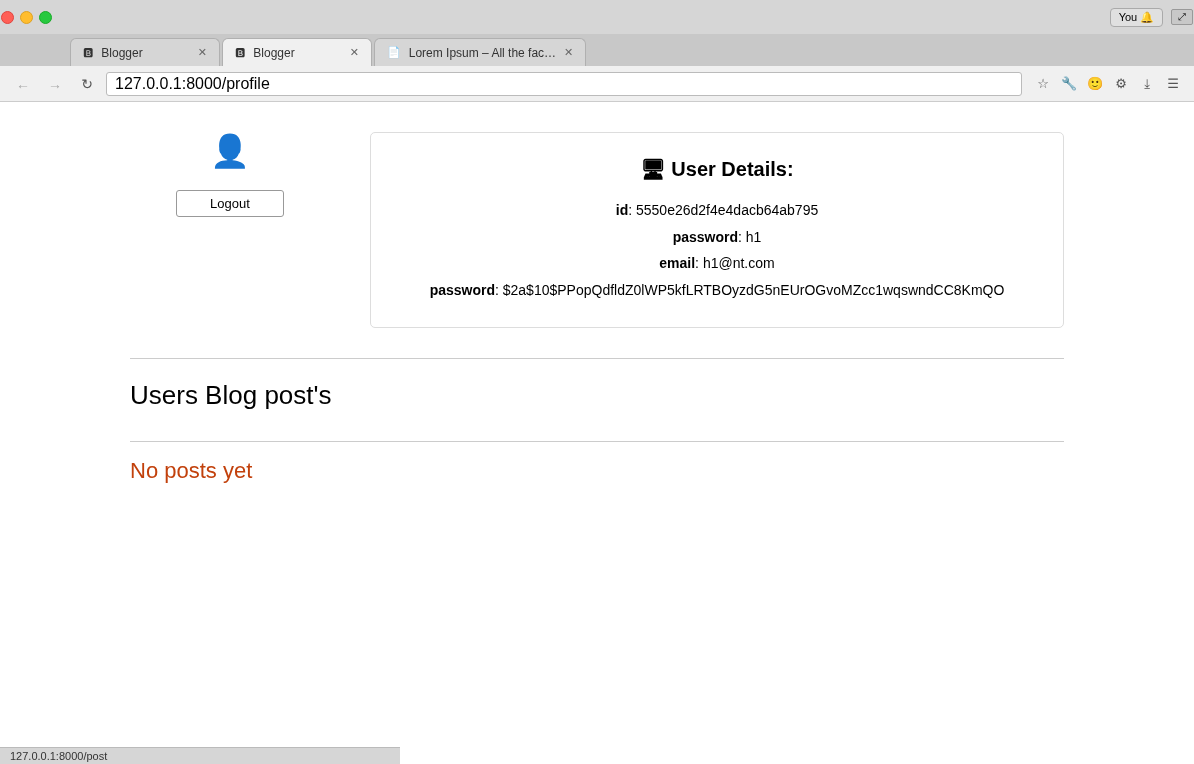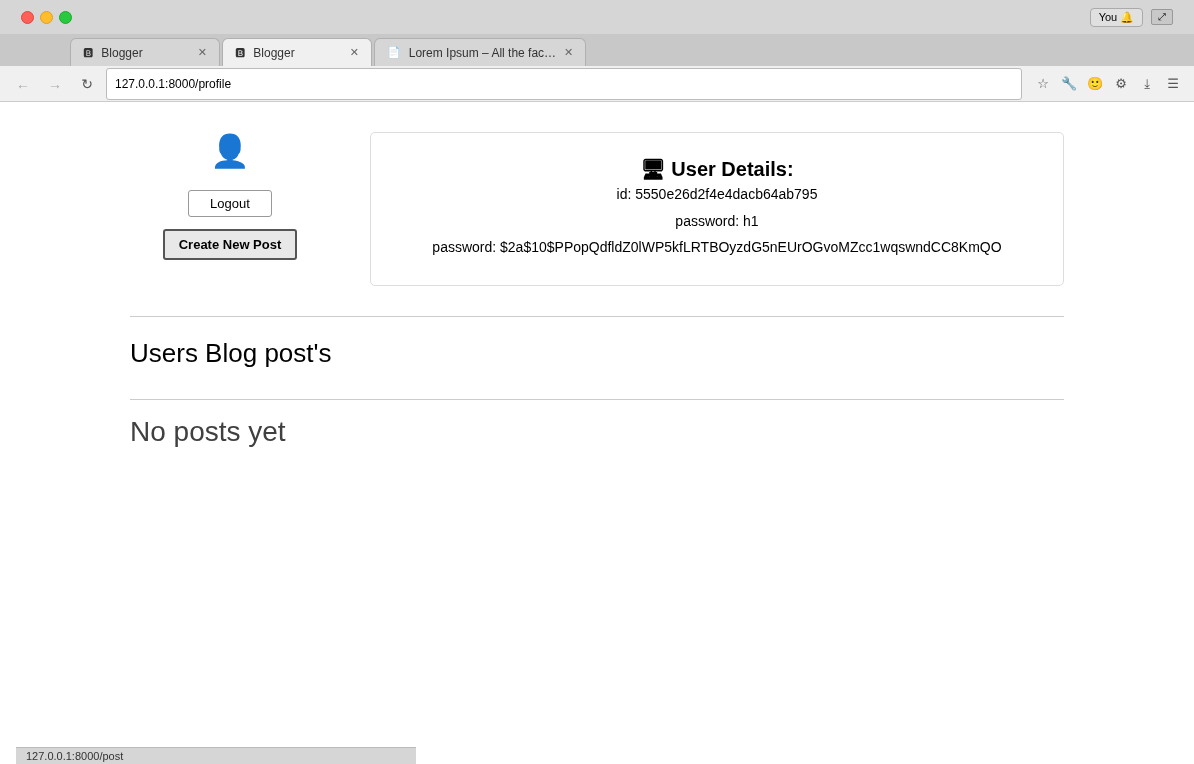--- a/index.html
+++ b/index.html
@@ -5,21 +5,21 @@
     * { box-sizing: border-box; margin: 0; padding: 0; }
     body { font-family: Arial, sans-serif; background: #e8e8e8; width: 1194px; height: 764px; overflow: hidden; }
 
     
     .browser-chrome { background: #d6d6d6; width: 100%; }
 
     
     .title-bar {
       display: flex;
       align-items: center;
-      padding: 6px 21px;
+      padding: 6px 1px;
       background: #d6d6d6;
       height: 34px;
     }
     .traffic-lights { display: flex; gap: 6px; align-items: center; }
     .traffic-light {
       width: 13px; height: 13px; border-radius: 50%;
     }
     .tl-red { background: #ff5f56; border: 1px solid #e0443e; }
     .tl-yellow { background: #ffbd2e; border: 1px solid #dea123; }
     .tl-green { background: #27c93f; border: 1px solid #1aab29; }
@@ -61,25 +61,25 @@
     .nav-btn {
       width: 26px; height: 26px;
       background: none; border: none;
       cursor: pointer;
       display: flex; align-items: center; justify-content: center;
       font-size: 14px; color: #555;
     }
     .nav-btn:disabled { color: #aaa; cursor: default; }
     .url-bar {
       flex: 1;
-      height: 32px;
+      height: 24px;
       border: 1px solid #bbb;
       border-radius: 3px;
       padding: 0 8px;
-      font-size: 12px;
+      font-size: 16px;
       background: white;
     }
     .nav-icons { display: flex; gap: 4px; margin-left: 4px; }
     .nav-icon-btn {
       width: 22px; height: 22px;
       background: none; border: none;
       cursor: pointer;
       display: flex; align-items: center; justify-content: center;
       font-size: 13px; color: #555;
     }
@@ -125,21 +125,21 @@
     }
 
     .btn-logout {
       padding: 5px 16px;
       background: white;
       border: 1px solid #999;
       border-radius: 3px;
       font-size: 13px;
       cursor: pointer;
       margin-bottom: 12px;
-      width: 84px;
+      width: 108px;
       text-align: center;
     }
 
     .btn-create-post {
       padding: 6px 14px;
       background: #e8e8e8;
       border: 2px solid #555;
       border-radius: 3px;
       font-size: 13px;
       cursor: pointer;
@@ -151,58 +151,59 @@
       border: 1px solid #ddd;
       border-radius: 5px;
       padding: 24px 30px;
       background: white;
     }
 
     .user-details-title {
       font-size: 20px;
       font-weight: bold;
       text-align: center;
+      margin-bottom: 16px;
     }
 
     .user-details-content {
       text-align: center;
       font-size: 14px;
       line-height: 1.9;
     }
 
-    .user-details-content .label { font-weight: normal; }
+    .user-details-content .label { font-weight: bold; }
 
     .blog-title-link {
       color: #1a0dab;
       text-decoration: none;
     }
 
     .divider {
       border: none;
       border-top: 1px solid #ccc;
       margin: 30px 0 16px 0;
     }
 
     .section-title {
       font-size: 26px;
       font-weight: normal;
       margin-bottom: 16px;
       margin-top: 21px;
     }
 
     .no-posts {
-      font-size: 28px;
+      font-size: 22px;
       font-weight: normal;
-      color: #404040;
+      color: #c2410c;
     }
 
     .status-bar {
       position: fixed;
       bottom: 0;
-      left: 16px;
+      left: 0;
       background: #d6d6d6;
       padding: 2px 10px;
       font-size: 11px;
       color: #333;
       width: 400px;
       border-top: 1px solid #bbb;
     }
 
     .title-bar-right {
       margin-left: auto;
@@ -281,35 +282,38 @@
 
 <div class="page-content">
 
   <div class="profile-layout">
 
     <div class="profile-left">
       <div class="profile-title">
         <span class="user-icon">👤</span>
       </div>
       <button class="btn-logout">Logout</button>
-      <button class="btn-create-post">Create New Post</button>
     </div>
 
     <div class="user-details-card">
       <div class="user-details-title">🖥 User Details:</div>
       <div class="user-details-content">
         <div>
           <span class="label">id</span>:
           <span>5550e26d2f4e4dacb64ab795</span>
         </div>
         <div>
           <span class="label">password</span>:
           <span>h1</span>
         </div>
         <div>
+          <span class="label">email</span>:
+          <span>h1@nt.com</span>
+        </div>
+        <div>
           <span class="label">password</span>:
           <span>$2a$10$PPopQdfldZ0lWP5kfLRTBOyzdG5nEUrOGvoMZcc1wqswndCC8KmQO</span>
         </div>
       </div>
     </div>
 
   </div>
 
   <hr class="divider">
 

